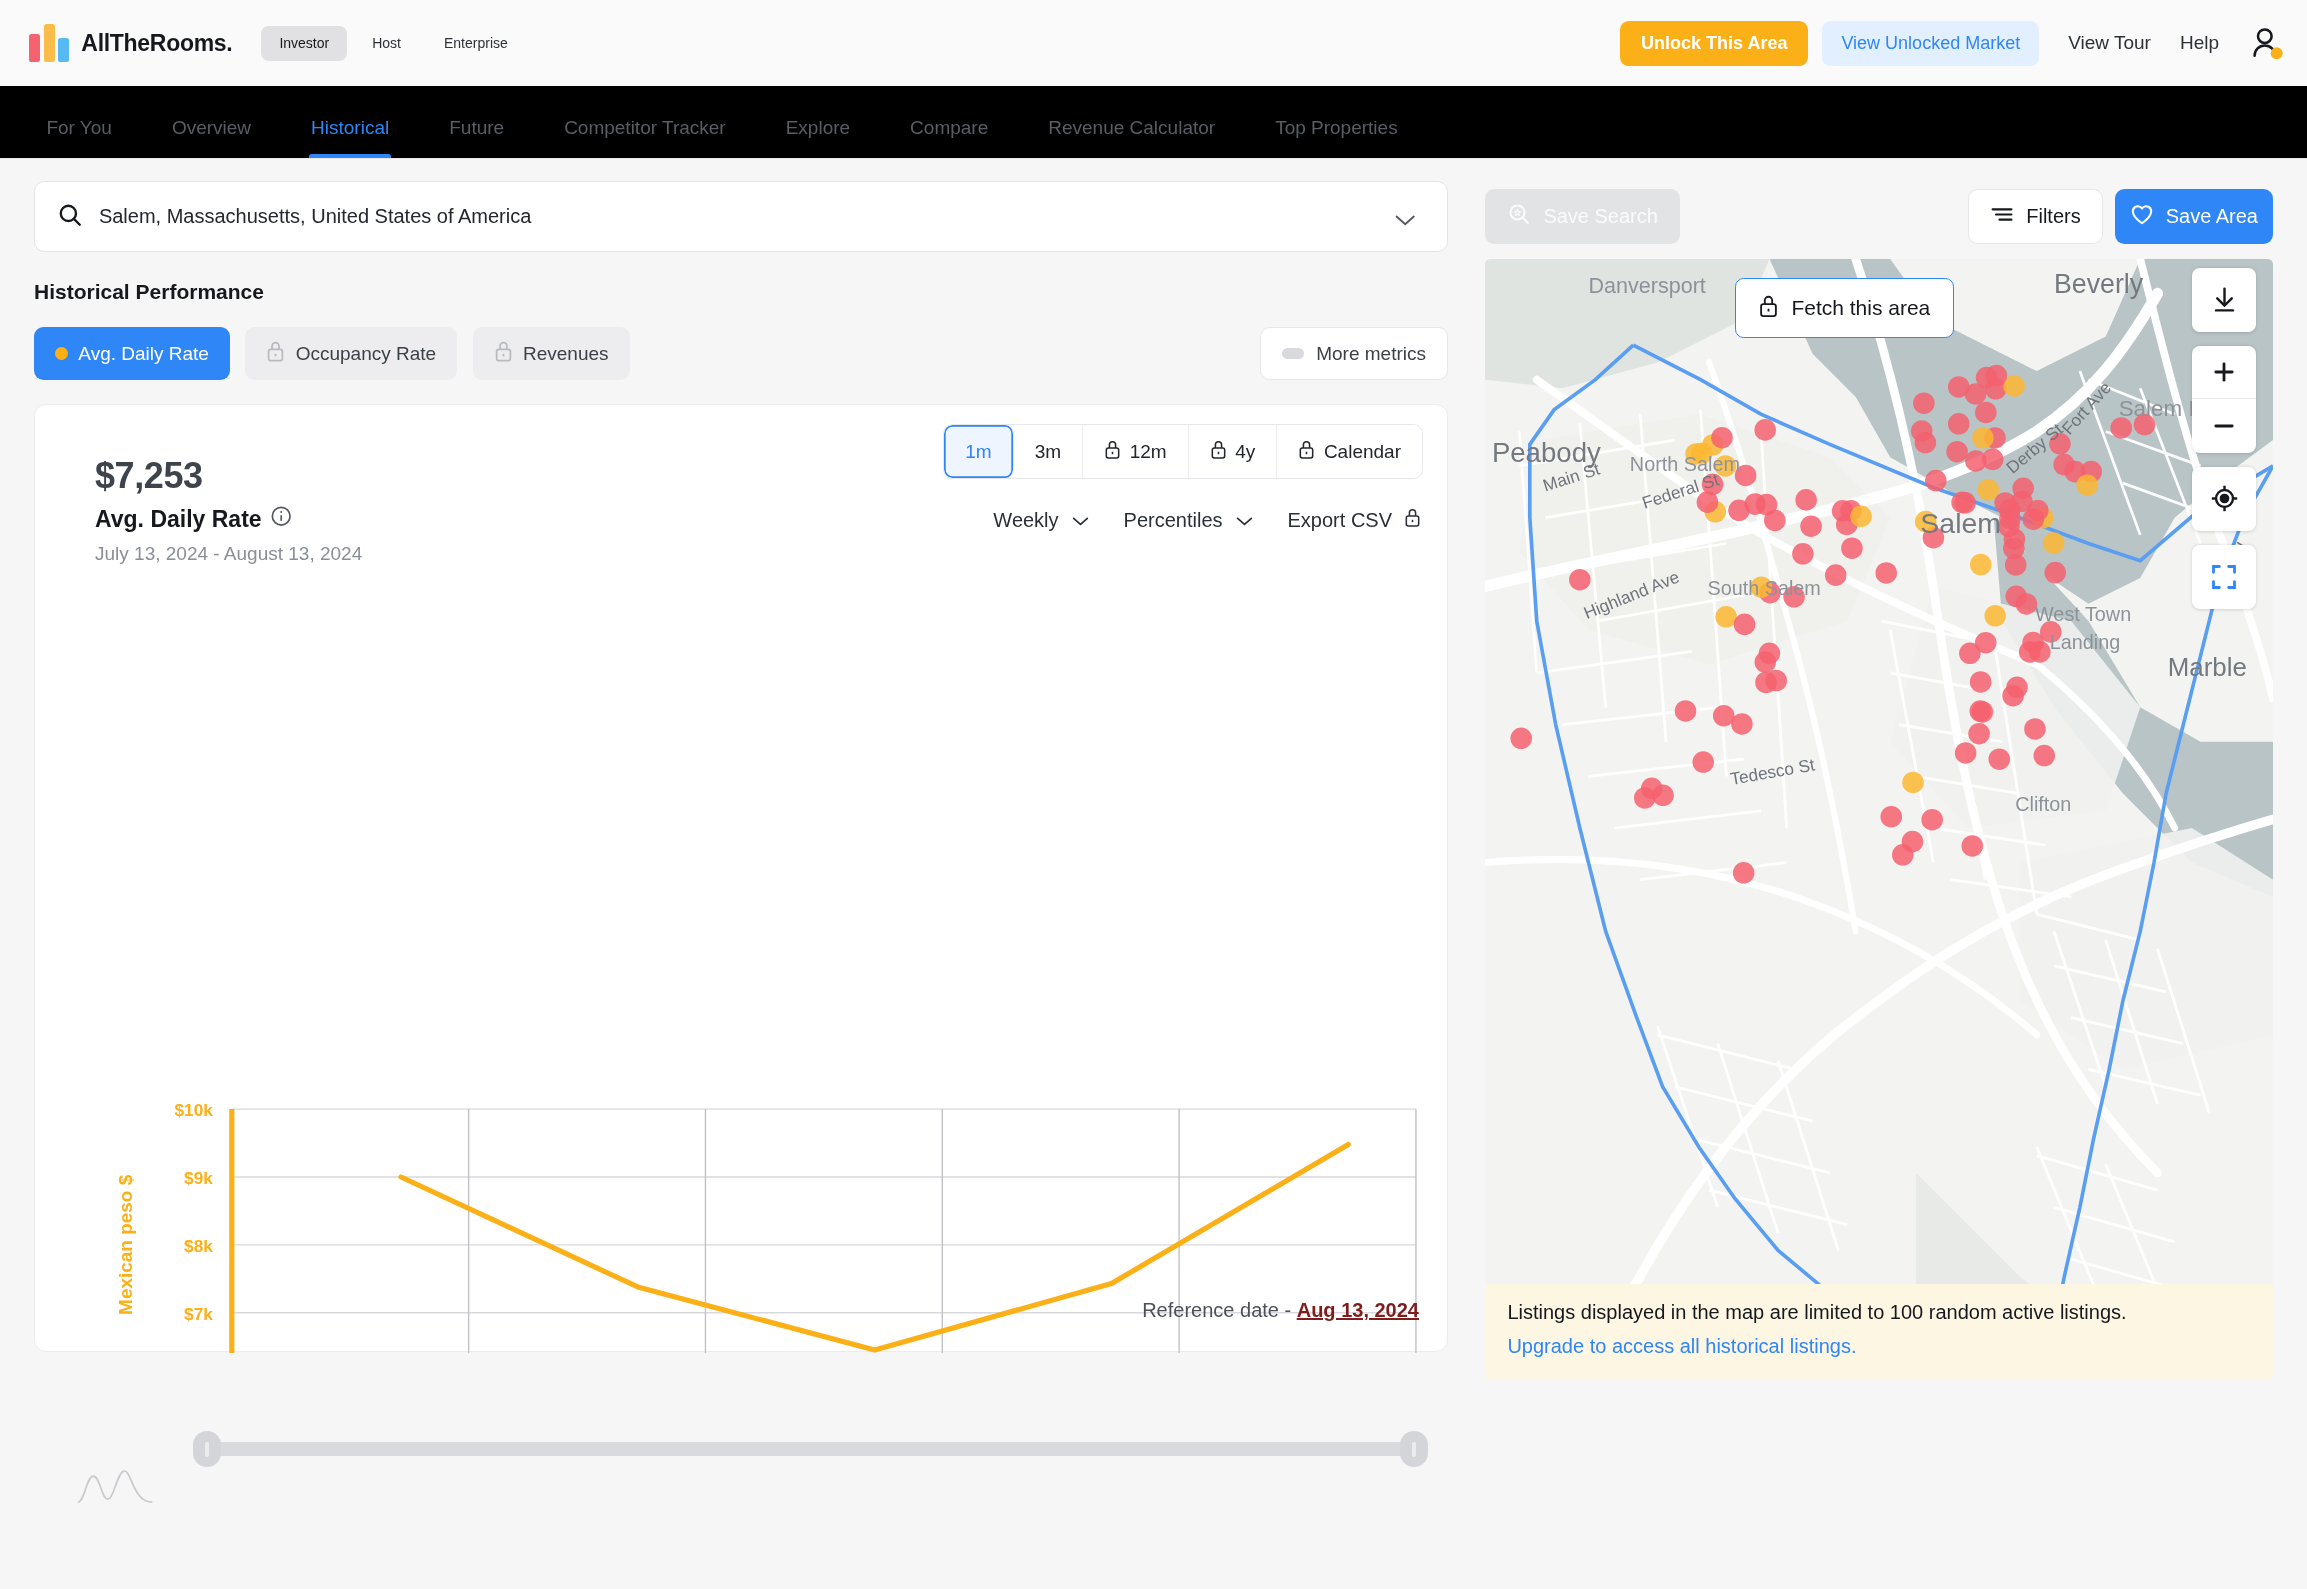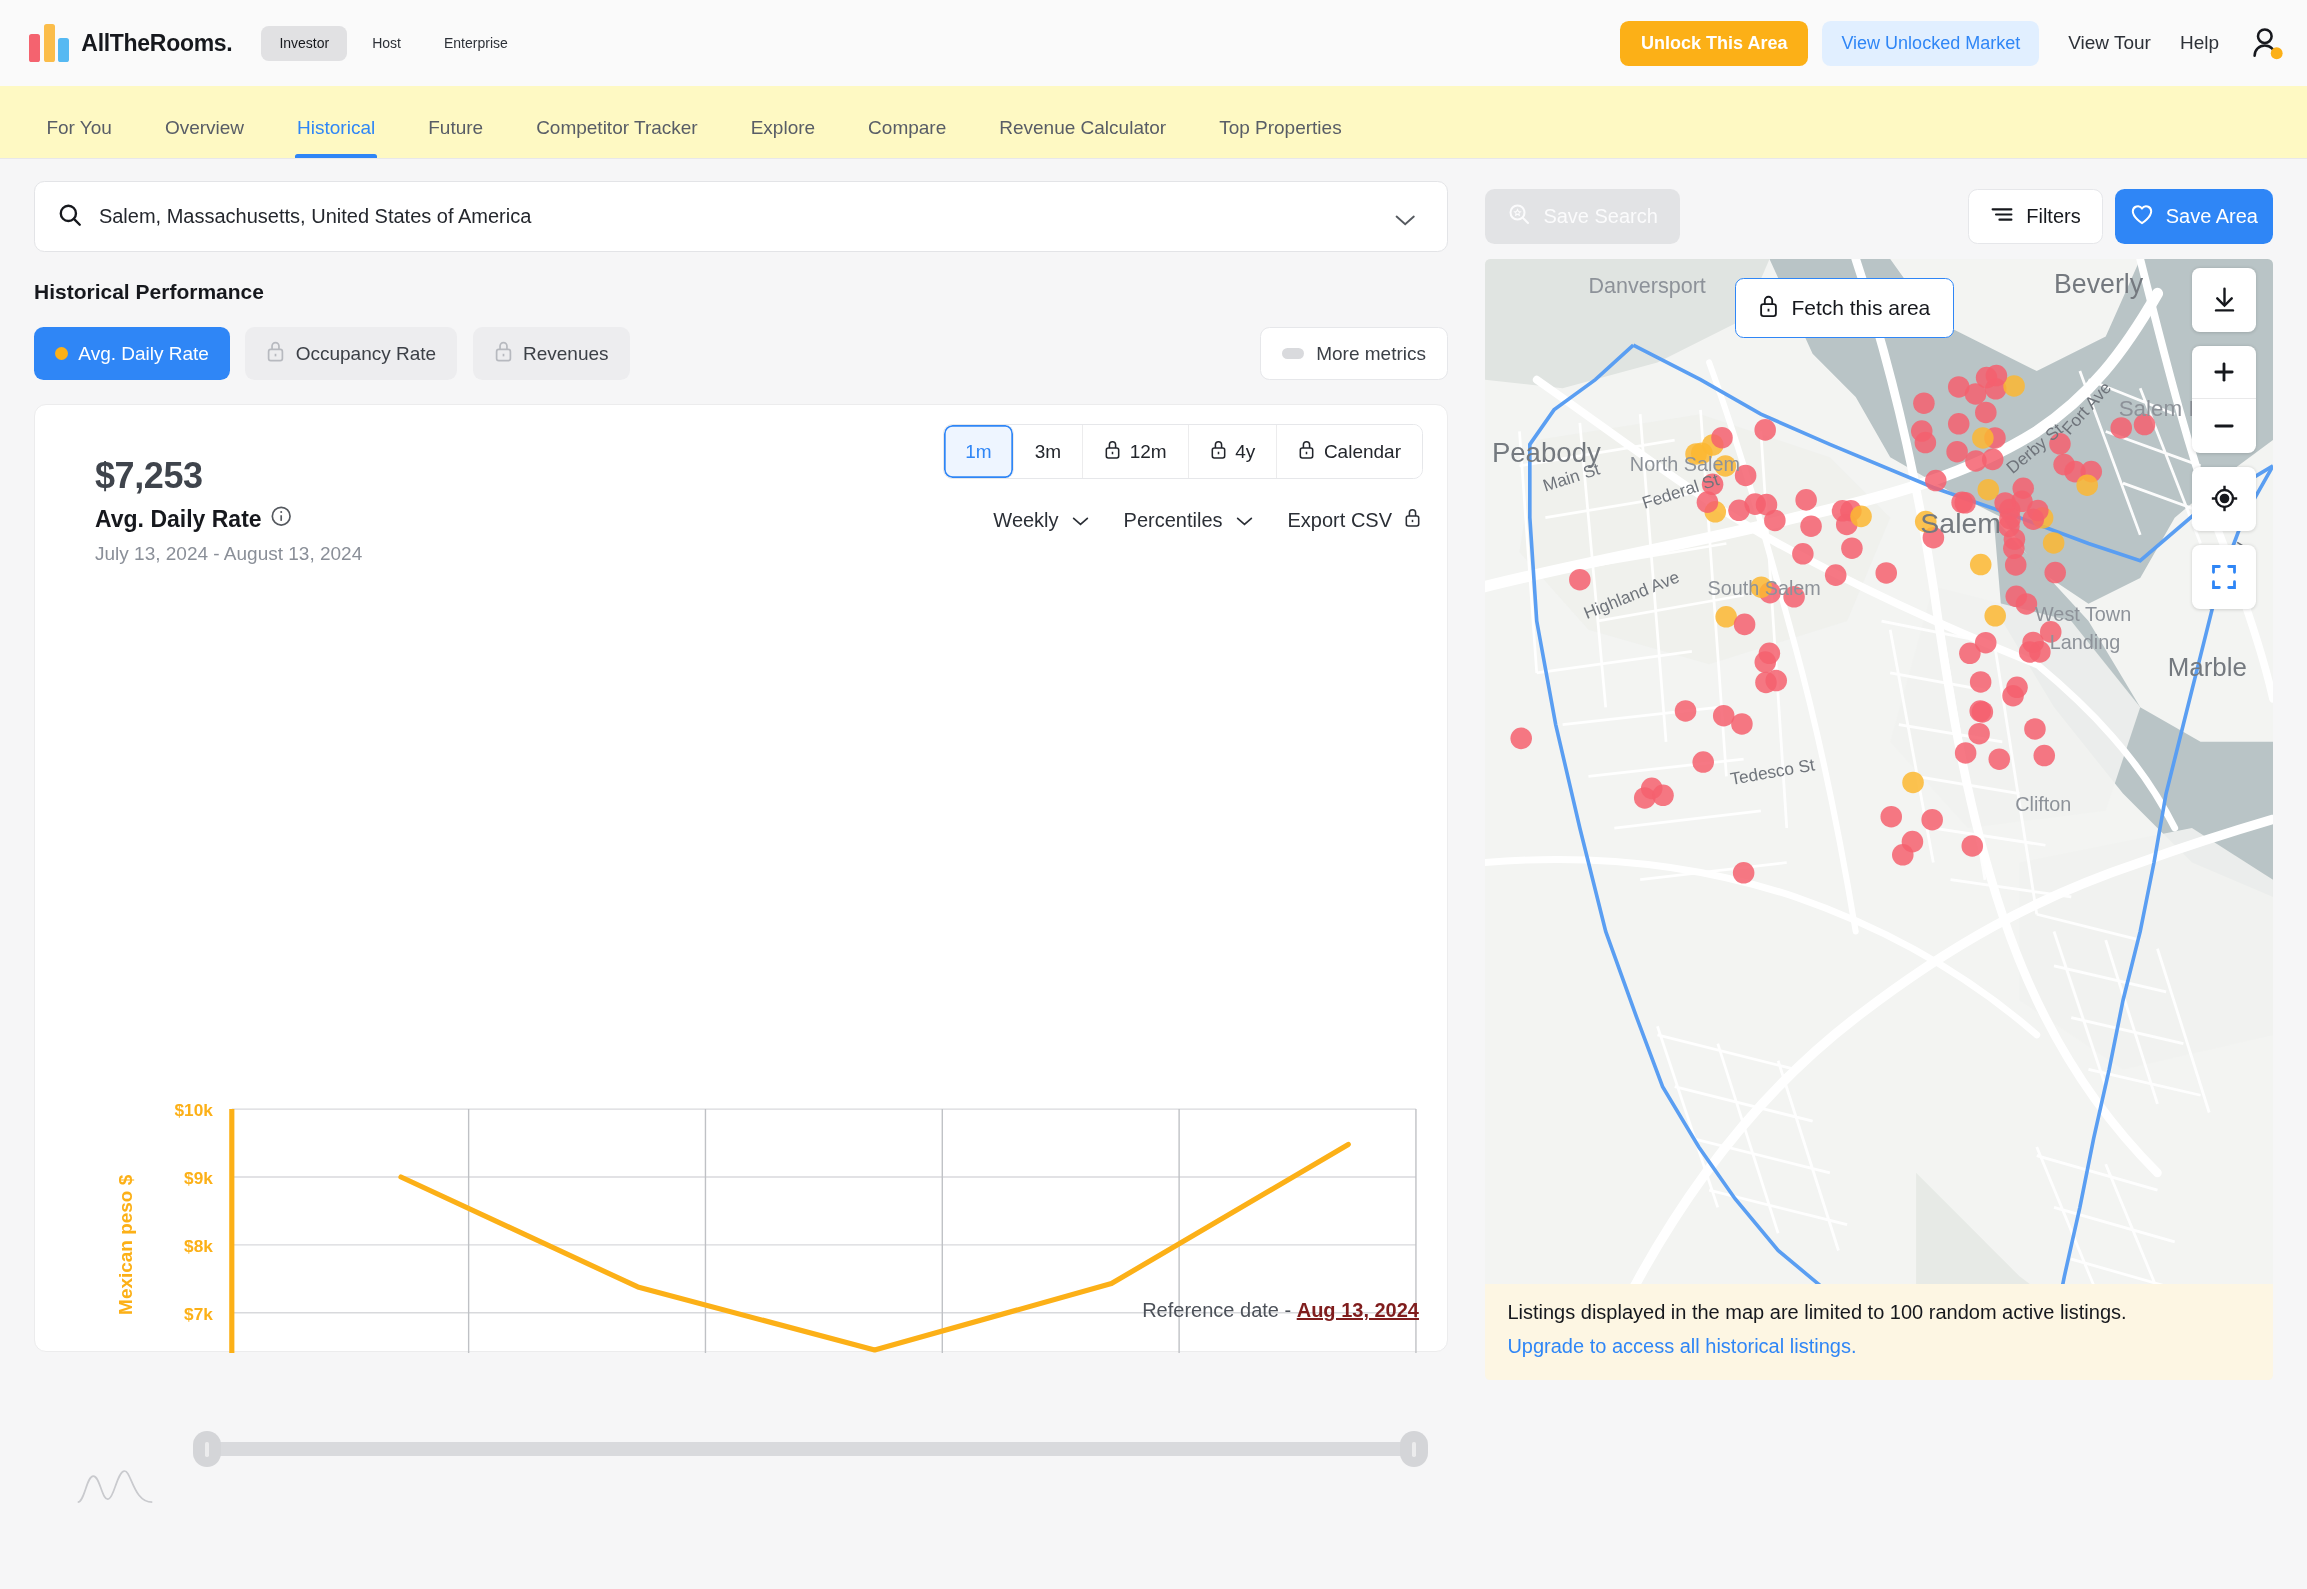--- a/index.html
+++ b/index.html
@@ -39,22 +39,22 @@
   .btn-viewmarket {
     background:#e1efff; color:#2f86f6; font-size:18px;
     border:none; border-radius:8.6px; padding:12px 19px; margin-left:14px; cursor:pointer;
   }
   .top-link { font-size:19px; color:#2d3138; text-decoration:none; margin-left:29px; }
   .avatar-wrap { margin-left:31px; position:relative; width:33px; height:34px; }
 
   
   .tabsbar {
     position:absolute; left:0; top:86px; width:2307px; height:73px;
-    background:#fef9c3; border-bottom:0.9px solid #e8e8ea;
-    display:flex; align-items:flex-end; padding-left:22.4px; gap:5px;
+    background:#000000; border-bottom:0.9px solid #e8e8ea;
+    display:flex; align-items:flex-end; padding-left:22.4px; gap:12px;
   }
   .tab {
     font-size:19px; color:#585d66; text-decoration:none;
     padding:0 24px 19px 24px; position:relative; white-space:nowrap;
   }
   .tab.active { color:#2f86f6; }
   .tab.active::after {
     content:""; position:absolute; left:22.4px; right:22.4px; bottom:0;
     height:4.3px; background:#2f86f6; border-radius:2.6px 2.6px 0 0;
   }

